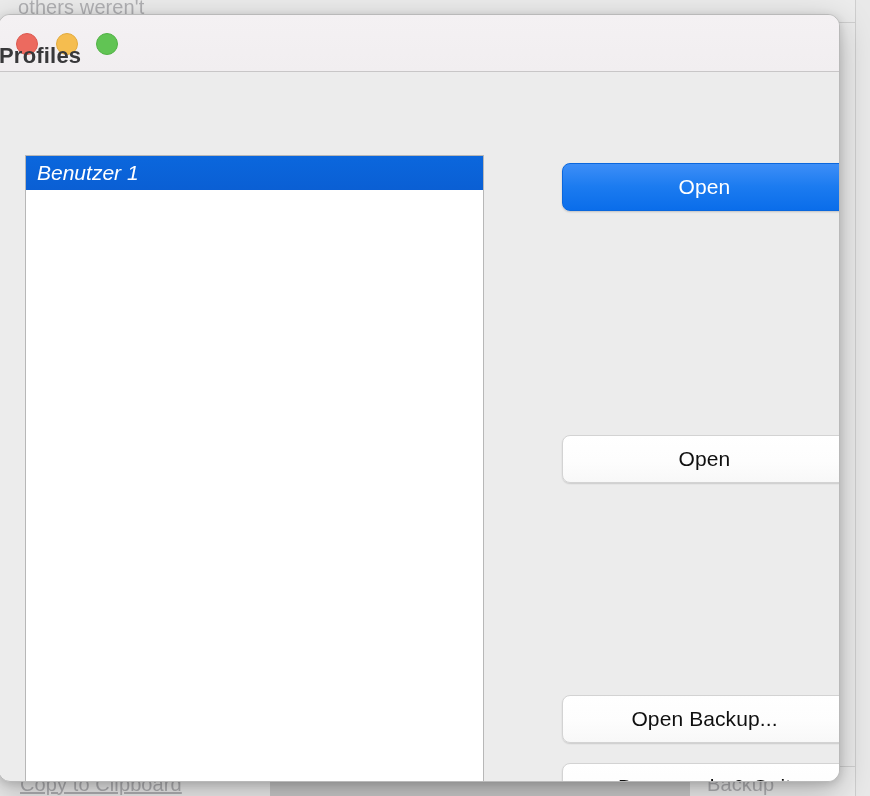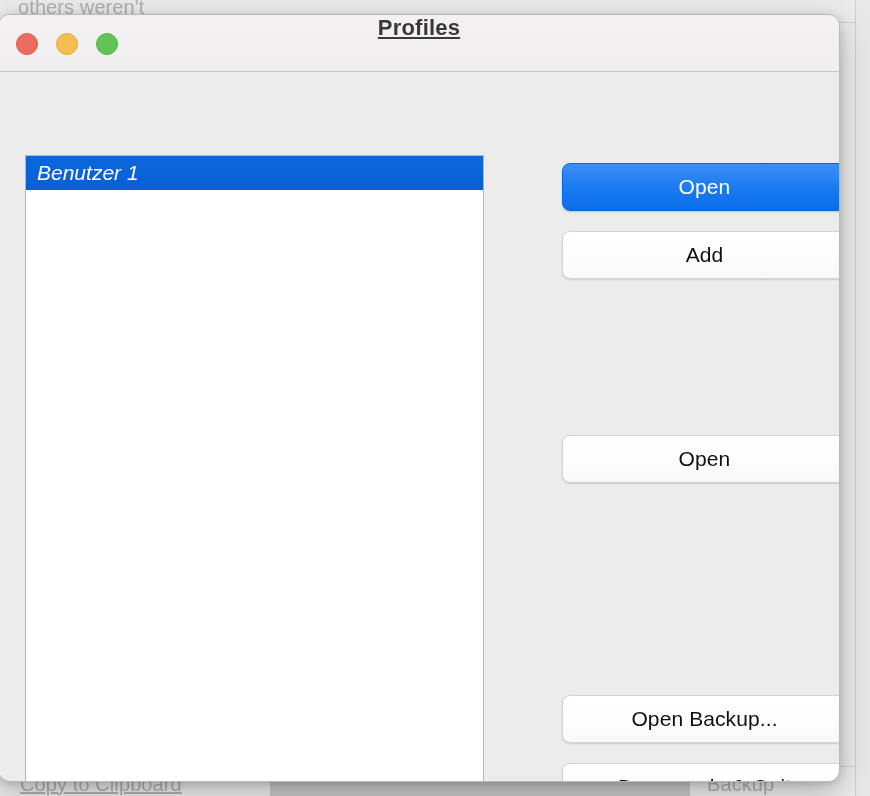--- a/index.html
+++ b/index.html
@@ -78,27 +78,25 @@
   
   #titlebar {
     position: relative;
     height: 57px;
     background: linear-gradient(to bottom, #f4f1f3 0%, #f1eef0 100%);
     border-bottom: 1px solid #c8c6c7;
     box-sizing: border-box;
   }
   #window-title {
     position: absolute;
-    left: 0; right: 0; top: 0;
-    text-align: center;
+    left: 0; right: 0; top: 28px;
     font-size: 22px;
     font-weight: bold;
     color: #38383a;
     letter-spacing: .2px;
-    text-decoration: underline;
   }
   .traffic-lights {
     position: absolute;
     left: 17px;
     top: 18px;
     display: flex;
     gap: 18px;
   }
   .light {
     width: 22px;
@@ -213,20 +211,19 @@
   </div>
 
   <div id="dialog-body">
 
     <div id="profile-list">
       <div class="list-row selected">Benutzer 1</div>
     </div>
 
     <div id="button-column">
       <button class="btn primary" id="btn-open">Open</button>
-      <button class="btn" id="btn-add">Add</button>
       <button class="btn" id="btn-quit">Open</button>
       <button class="btn" id="btn-open-backup">Open Backup...</button>
       <button class="btn" id="btn-downgrade-quit">Downgrade &amp; Quit</button>
     </div>
 
   </div>
 </div>
 
 </body></html>

